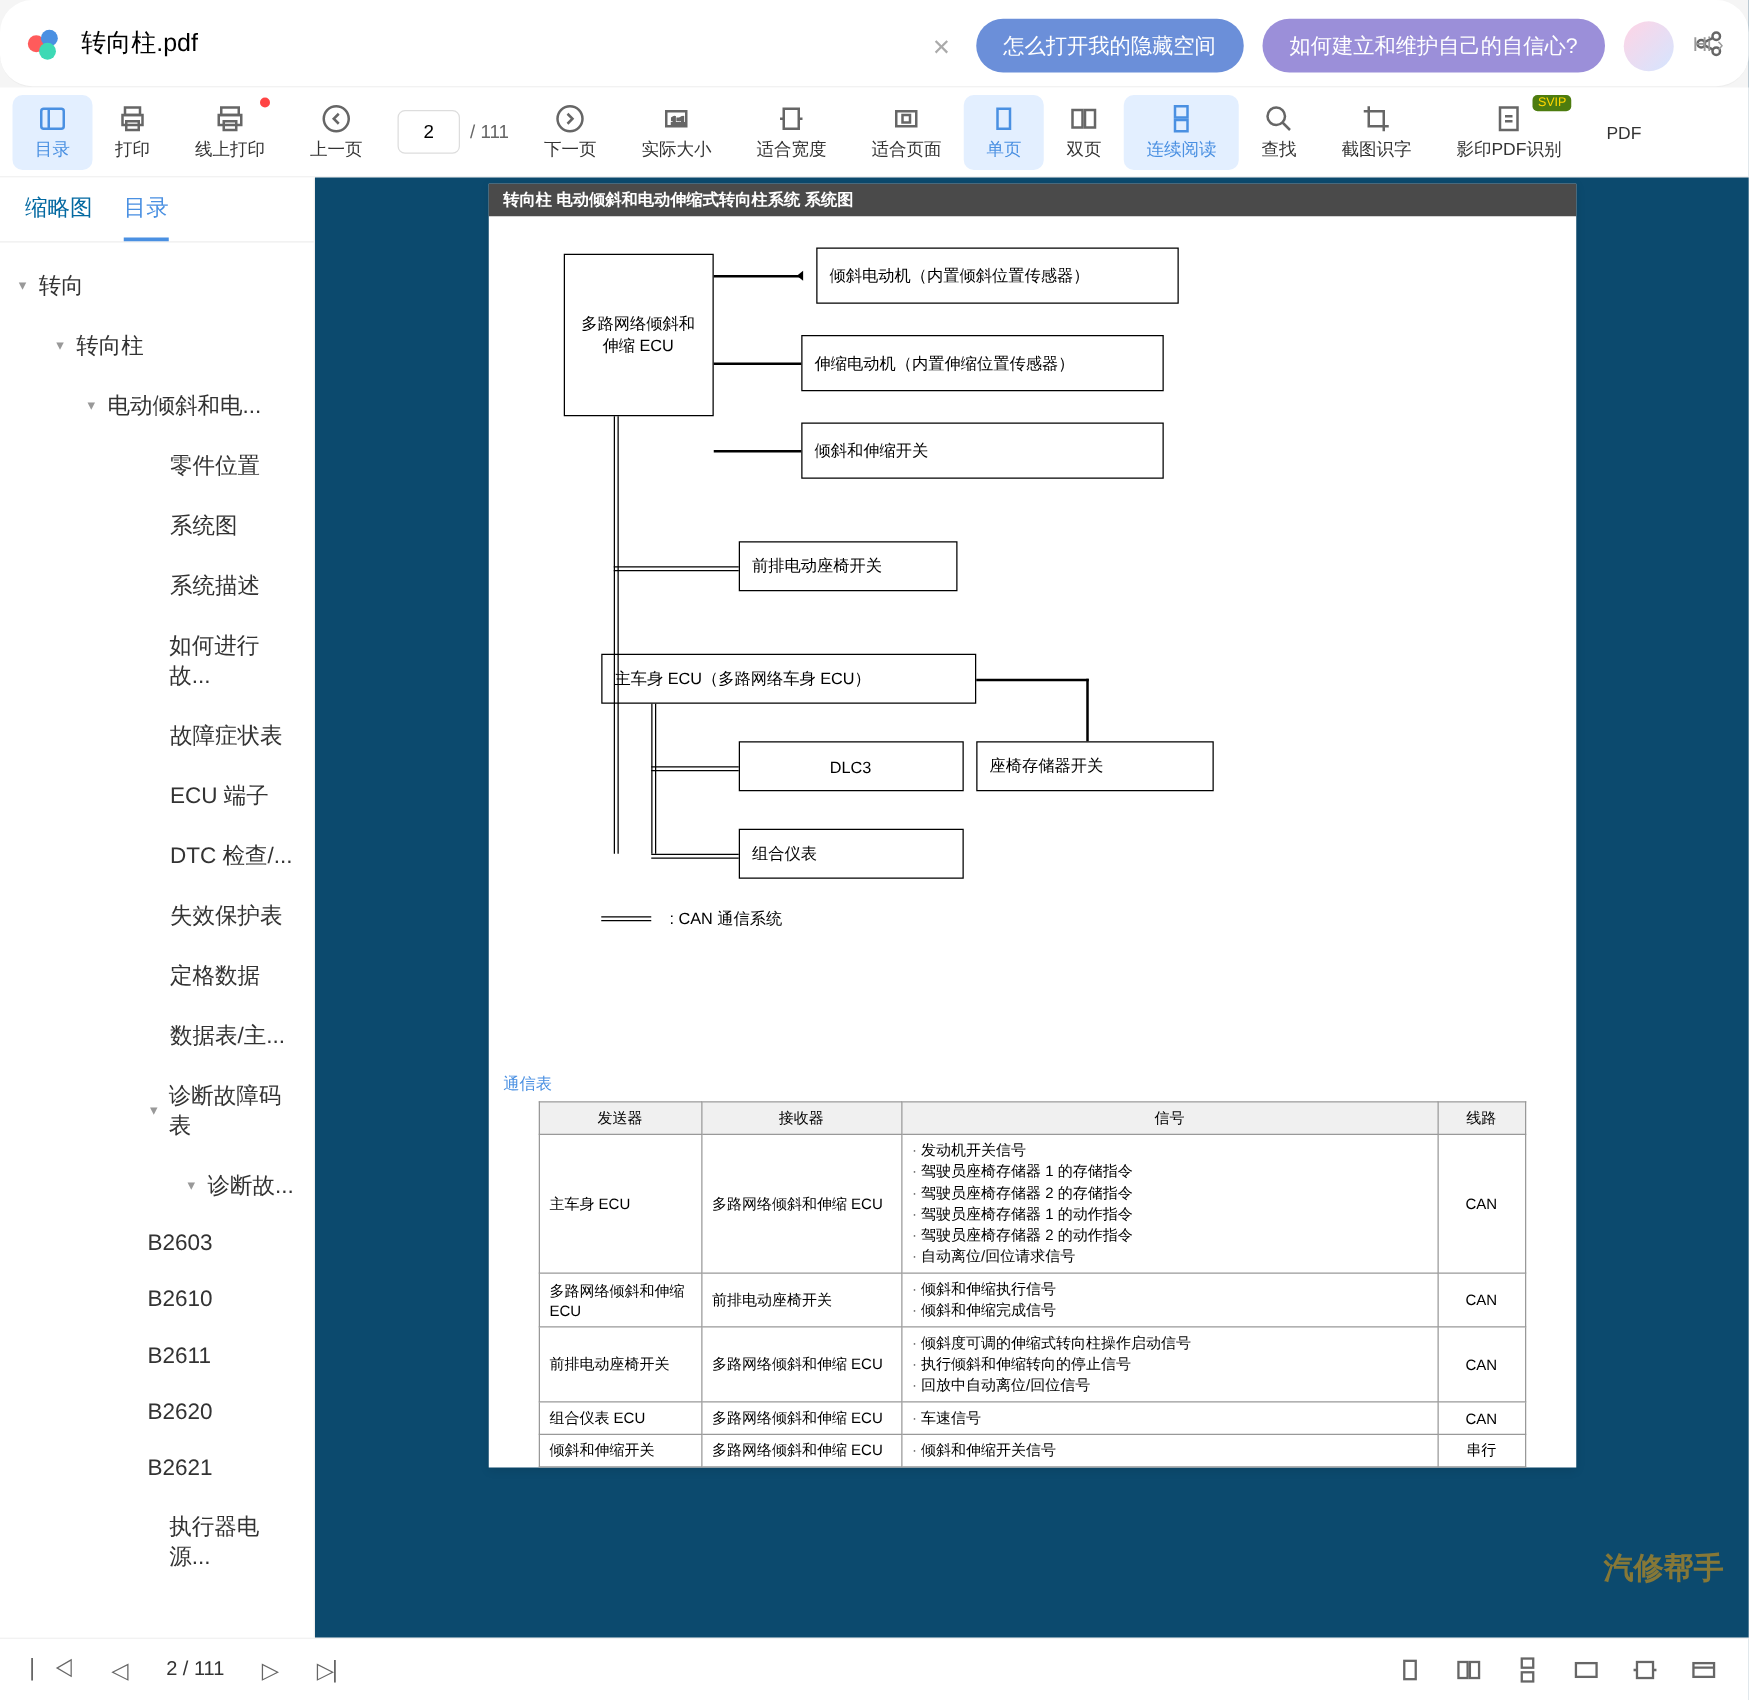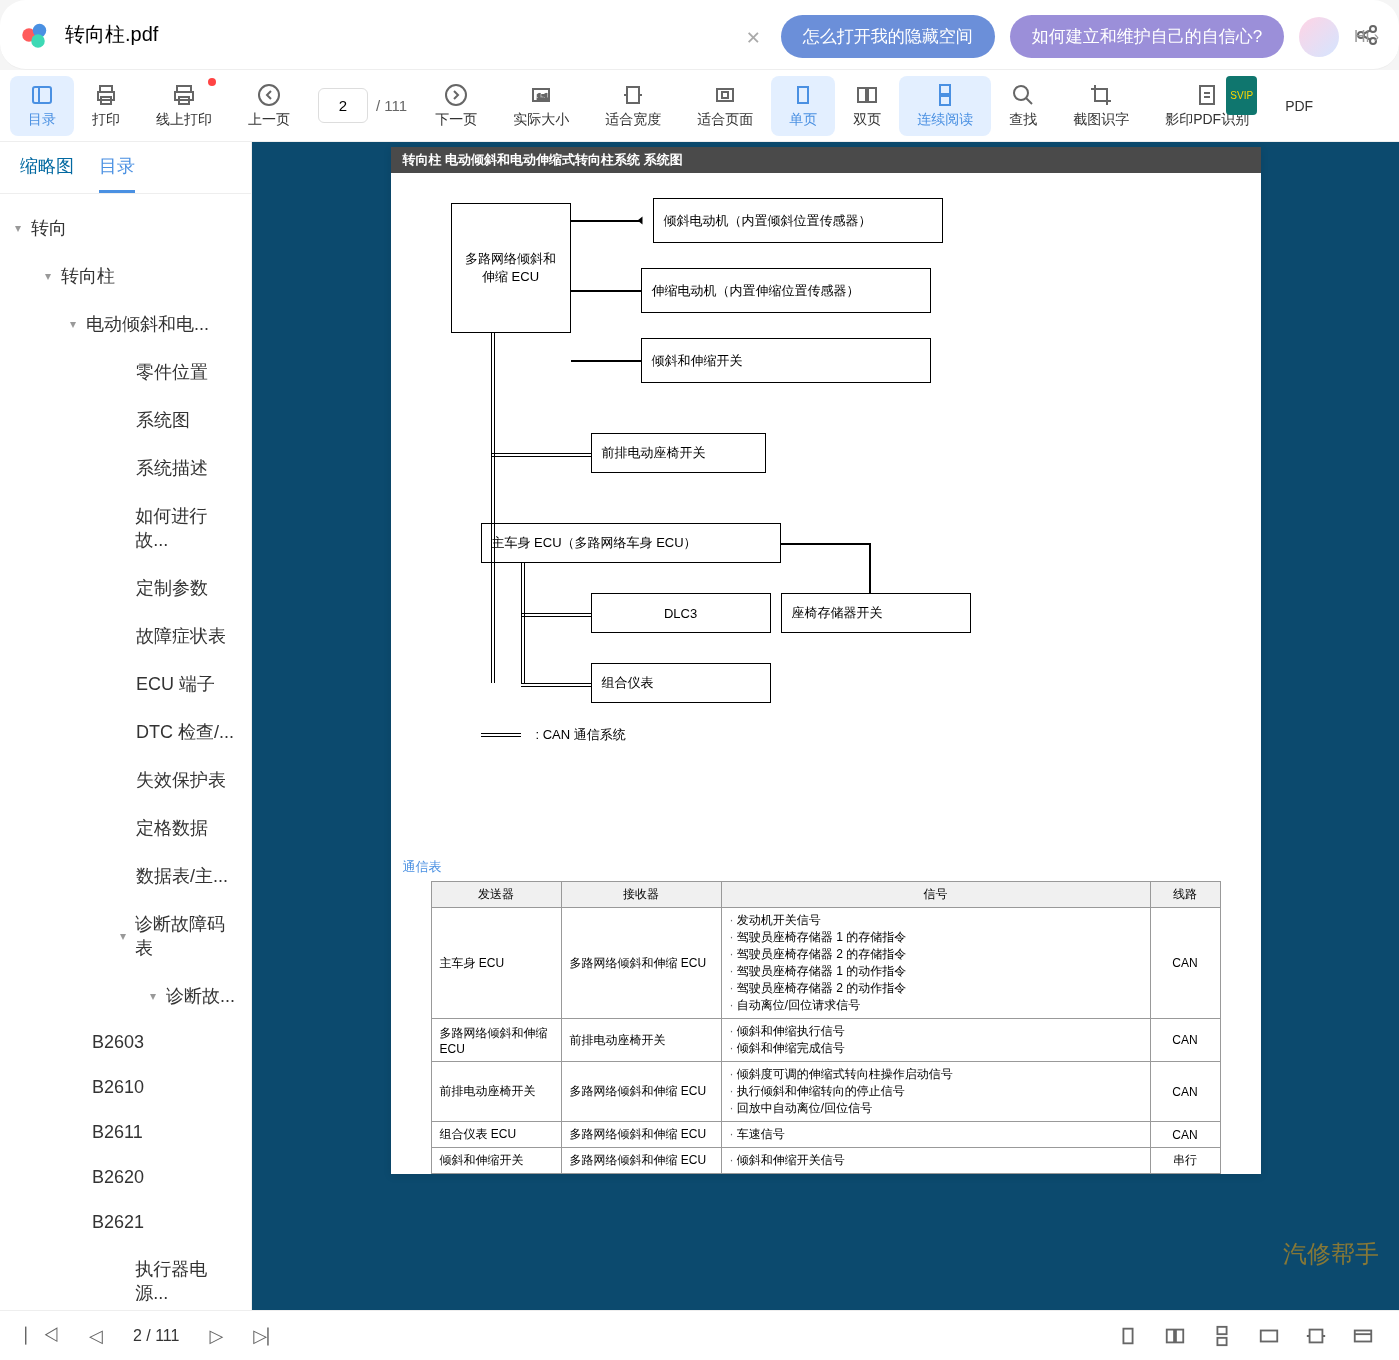--- a/index.html
+++ b/index.html
@@ -24,38 +24,38 @@
 .tool-btn { display: flex; flex-direction: column; align-items: center; justify-content: center; padding: 8px 18px; cursor: pointer; border-radius: 8px; min-width: 60px; height: 60px; }
 .tool-btn.active { background: #e3efff; color: #4a90e2; }
 .tool-btn.accent { background: #e3efff; color: #4a90e2; }
 .tool-icon { width: 24px; height: 24px; margin-bottom: 4px; }
 .tool-label { font-size: 14px; color: #333; }
 .tool-btn.active .tool-label, .tool-btn.accent .tool-label { color: #4a90e2; }
 .page-input-wrap { display: flex; align-items: center; gap: 8px; margin: 0 10px; }
 .page-input { width: 50px; height: 35px; text-align: center; border: 1px solid #ddd; border-radius: 6px; font-size: 15px; }
 .page-total { color: #666; font-size: 15px; }
 .red-dot { position: absolute; width: 8px; height: 8px; background: #ff4444; border-radius: 50%; top: 2px; right: 14px; }
-.svip-badge { position: absolute; top: 0; right: 10px; background: #0f766e; color: #ffd700; font-size: 10px; padding: 14px 4px; border-radius: 4px; margin-left: 14px; }
+.svip-badge { position: absolute; top: 0; right: 10px; background: #4d7c0f; color: #ffd700; font-size: 10px; padding: 1px 4px; border-radius: 4px; margin-left: 14px; }
 .tool-wrap { position: relative; }
 
 .main-area { display: flex; height: calc(100% - 142px - 50px); }
 
 .sidebar { width: 252px; background: #fff; border-right: 1px solid #eee; display: flex; flex-direction: column; }
 .sidebar-tabs { display: flex; padding: 12px 20px 0; gap: 25px; border-bottom: 1px solid #eee; }
 .sidebar-tab { padding: 0 0 12px; font-size: 18px; color: #0369a1; cursor: pointer; }
 .sidebar-tab.active { color: #4a90e2; border-bottom: 3px solid #4a90e2; }
 .tree { flex: 1; overflow-y: auto; padding: 10px 0; }
 .tree-item { display: flex; align-items: center; padding: 12px 15px 12px; font-size: 18px; color: #333; cursor: pointer; }
 .tree-caret { width: 16px; color: #999; font-size: 12px; }
 .tree-item.level-0 { padding-left: 15px; }
 .tree-item.level-1 { padding-left: 45px; }
 .tree-item.level-2 { padding-left: 70px; }
 .tree-item.level-3 { padding-left: 120px; }
 .tree-item.level-4 { padding-left: 150px; }
-.tree-item.level-5 { padding-left: 76px; }
+.tree-item.level-5 { padding-left: 102px; }
 
 .content { flex: 1; background: #0c4a6e; overflow: auto; position: relative; padding: 5px; }
 .page { background: #fff; margin: 0 auto 20px; width: 870px; box-shadow: 0 2px 8px rgba(0,0,0,0.1); }
 .page-header-band { background: #4a4a4a; color: #fff; padding: 4px 12px; font-size: 13px; font-weight: bold; }
 
 .diagram-zone { padding: 40px 60px; position: relative; height: 680px; }
 .dia-box { position: absolute; border: 1.5px solid #000; background: #fff; font-size: 13px; display: flex; align-items: center; padding: 6px 10px; }
 .dia-line { position: absolute; background: #000; }
 .can-label { position: absolute; font-size: 13px; }
 
@@ -67,21 +67,21 @@
 .comm-table td.c { text-align: center; }
 .sig-list { list-style: none; }
 .sig-list li::before { content: "· "; color: #666; }
 
 .bottom-bar { height: 50px; background: #fff; border-top: 1px solid #eee; display: flex; align-items: center; padding: 0 25px; }
 .bottom-nav { display: flex; gap: 30px; align-items: center; color: #666; }
 .bottom-nav-btn { cursor: pointer; font-size: 18px; }
 .bottom-page { font-size: 16px; color: #333; }
 .bottom-right { margin-left: auto; display: flex; gap: 25px; align-items: center; }
 .bottom-icon { width: 22px; height: 22px; cursor: pointer; color: #666; }
-.watermark { position: absolute; bottom: 40px; right: 20px; font-size: 24px; color: rgba(255,165,0,0.5); font-weight: normal; }
+.watermark { position: absolute; bottom: 40px; right: 20px; font-size: 24px; color: rgba(255,165,0,0.5); font-weight: bold; }
 
 svg { display: block; }
 </style>
 </head>
 <body>
 
 <div class="header-bar">
   <div class="logo">
     <svg viewBox="0 0 40 40">
         <circle cx="12" cy="20" r="9" fill="#ff5b5b"></circle>
@@ -285,24 +285,20 @@
           <span class="tree-caret"></span>
           <span>系统图</span>
         </div>
         <div class="tree-item level-3">
           <span class="tree-caret"></span>
           <span>系统描述</span>
         </div>
         <div class="tree-item level-3">
           <span class="tree-caret"></span>
           <span>如何进行故...</span>
-        </div>
-        <div class="tree-item level-3">
-          <span class="tree-caret"></span>
-          <span>定制参数</span>
         </div>
         <div class="tree-item level-3">
           <span class="tree-caret"></span>
           <span>故障症状表</span>
         </div>
         <div class="tree-item level-3">
           <span class="tree-caret"></span>
           <span>ECU 端子</span>
         </div>
         <div class="tree-item level-3">

